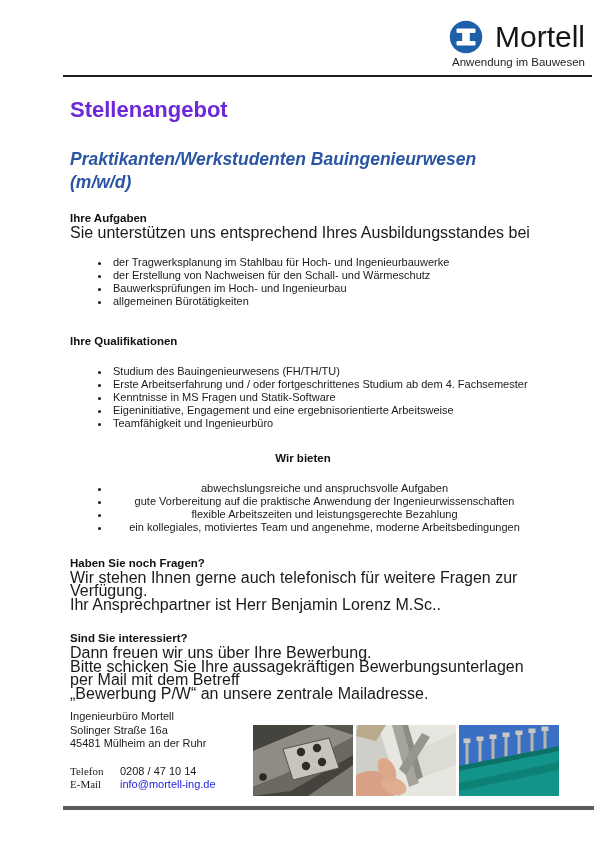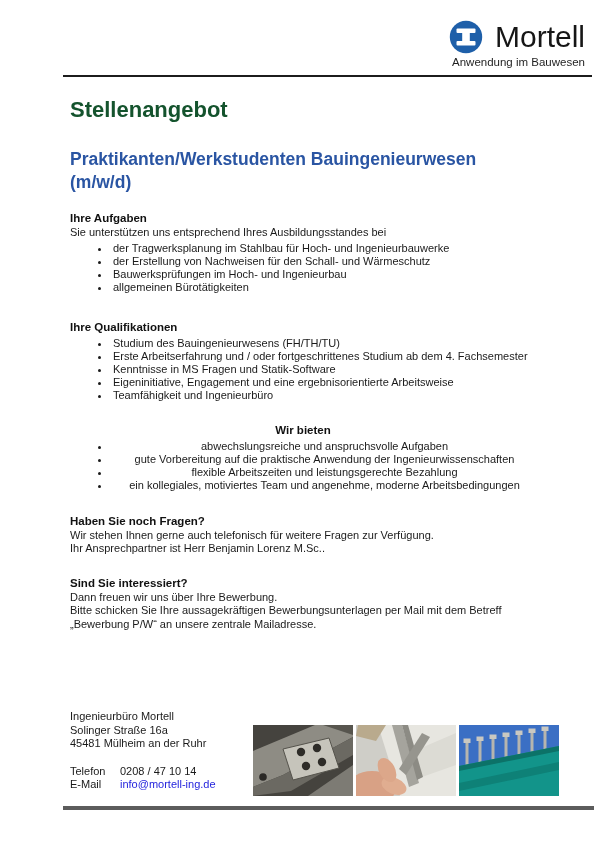--- a/index.html
+++ b/index.html
@@ -12,40 +12,40 @@
   
   .logo { position:absolute; top:20px; right:15px; text-align:right; }
   .logo-row { display:flex; align-items:center; justify-content:flex-end; gap:12px; }
   .logo-icon svg { display:block; }
   .brand { font-size:30px; line-height:34px; color:#161616; letter-spacing:0; }
   .tagline { font-size:11.5px; line-height:14px; color:#1f1f1f; margin-top:1px; }
   .header-rule { position:absolute; top:75px; left:63px; width:529px; height:2px; background:#1c1c1c; }
 
   
   main { position:absolute; top:97px; left:70px; width:466px; }
-  h1.doc-title { font-size:22px; line-height:25px; font-weight:700; color:#14532d; }
+  h1.doc-title { font-size:22px; line-height:25px; font-weight:700; color:#6d28d9; }
   p.intro { margin-top:27px; font-size:11px; line-height:13px; }
-  h2.job-title { margin-top:26px; font-size:17.5px; line-height:23px; font-weight:700; color:#2a55a3; }
+  h2.job-title { margin-top:26px; font-size:17.5px; line-height:23px; font-weight:700; color:#2a55a3;font-style:italic; }
 
   .sec h3 { font-size:11.5px; line-height:15px; font-weight:700; color:#111; }
-  .sec p.lead, .sec p.line { font-size:11px; line-height:13.5px; }
-  .sec ul { margin-top:2px; padding-left:41px; list-style:disc; }
+  .sec p.lead, .sec p.line { font-size:16px; line-height:13.5px; }
+  .sec ul { margin-top:16px; padding-left:41px; list-style:disc; }
   .sec li { font-size:11px; line-height:13px; padding-left:2px; }
   .sec-1 { margin-top:17px; }
   .sec-2 { margin-top:26px; }
   .sec-3 { margin-top:21px;text-align:center; }
   .sec-4 { margin-top:20px; }
   .sec-5 { margin-top:22px; }
 
   
   .footer-address { position:absolute; top:710px; left:70px; }
   .footer-address p { font-size:11px; line-height:13.5px; }
   .contact { margin-top:14px; }
   .contact-row { display:flex; font-size:11px; line-height:13.5px; }
-  .contact-label { width:50px; }
+  .contact-label { width:50px;font-family:Liberation Serif, serif; }
   a.email-link { color:#2424dd; cursor:pointer; }
 
   .photos { position:absolute; top:725px; left:253px; display:flex; gap:3px; }
   .photo { width:100px; height:71px; }
   .photo svg { display:block; width:100px; height:71px; }
 
   .bottom-rule { position:absolute; top:806px; left:63px; width:531px; height:4px; background:#5c5c5c; }
 </style>
 </head>
 <body>

